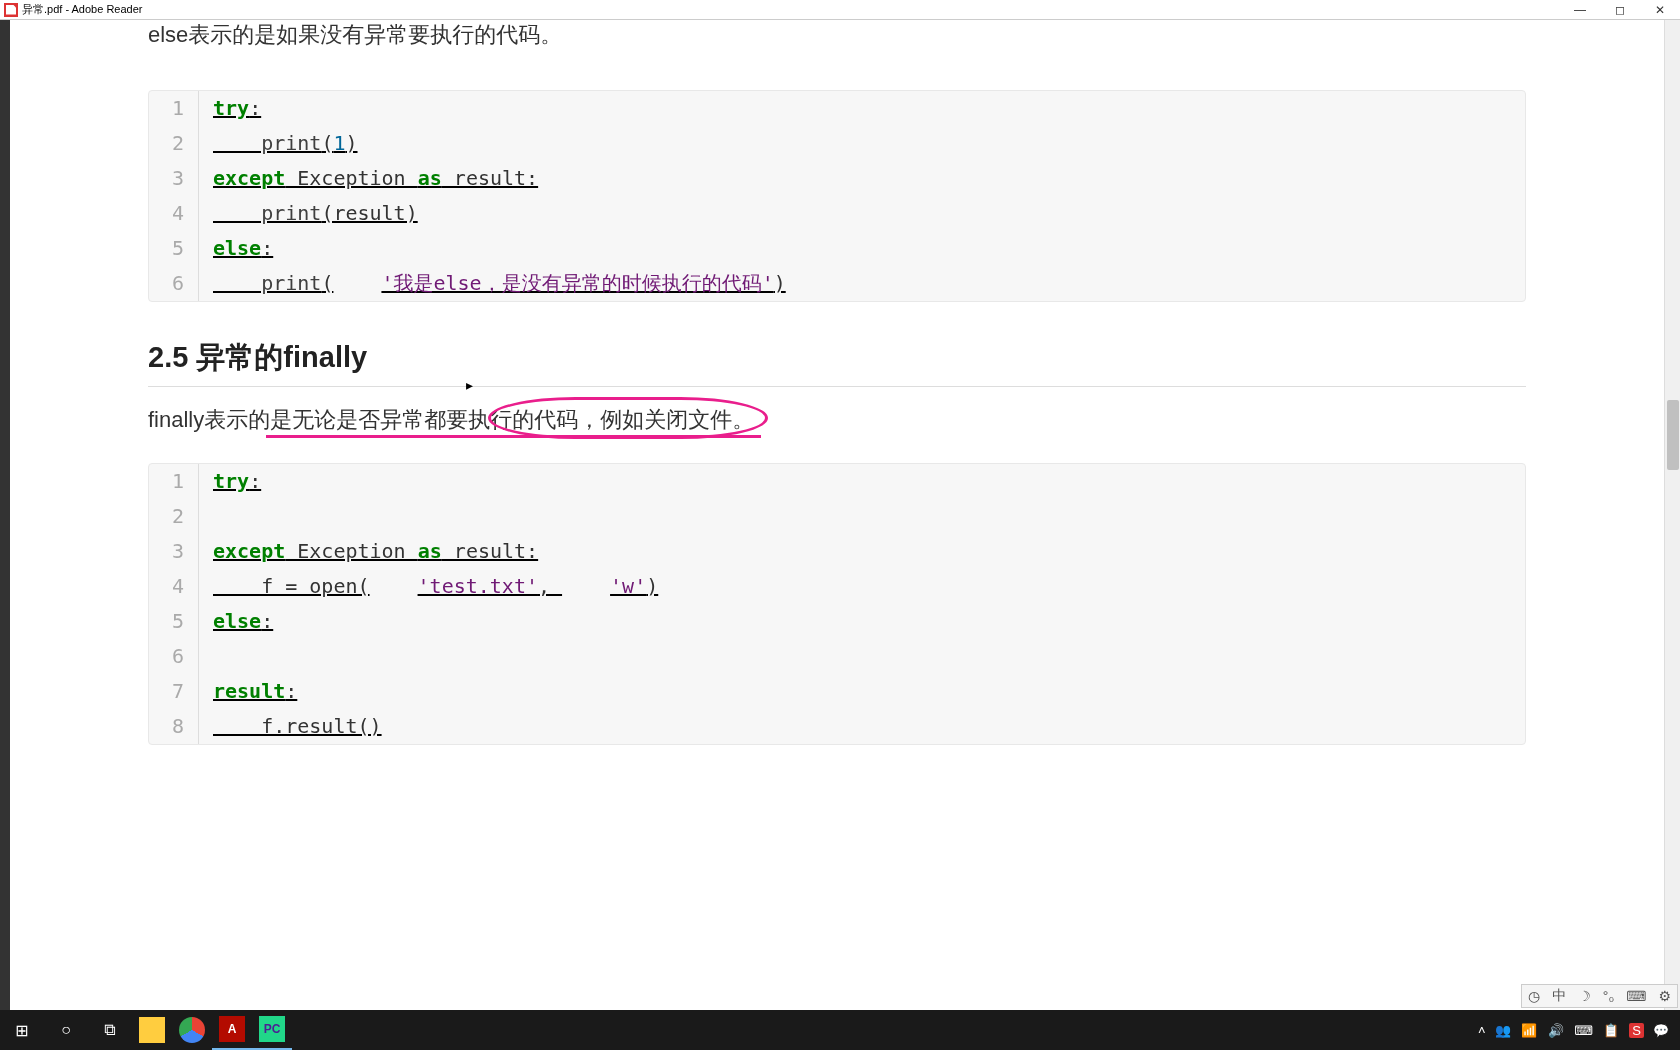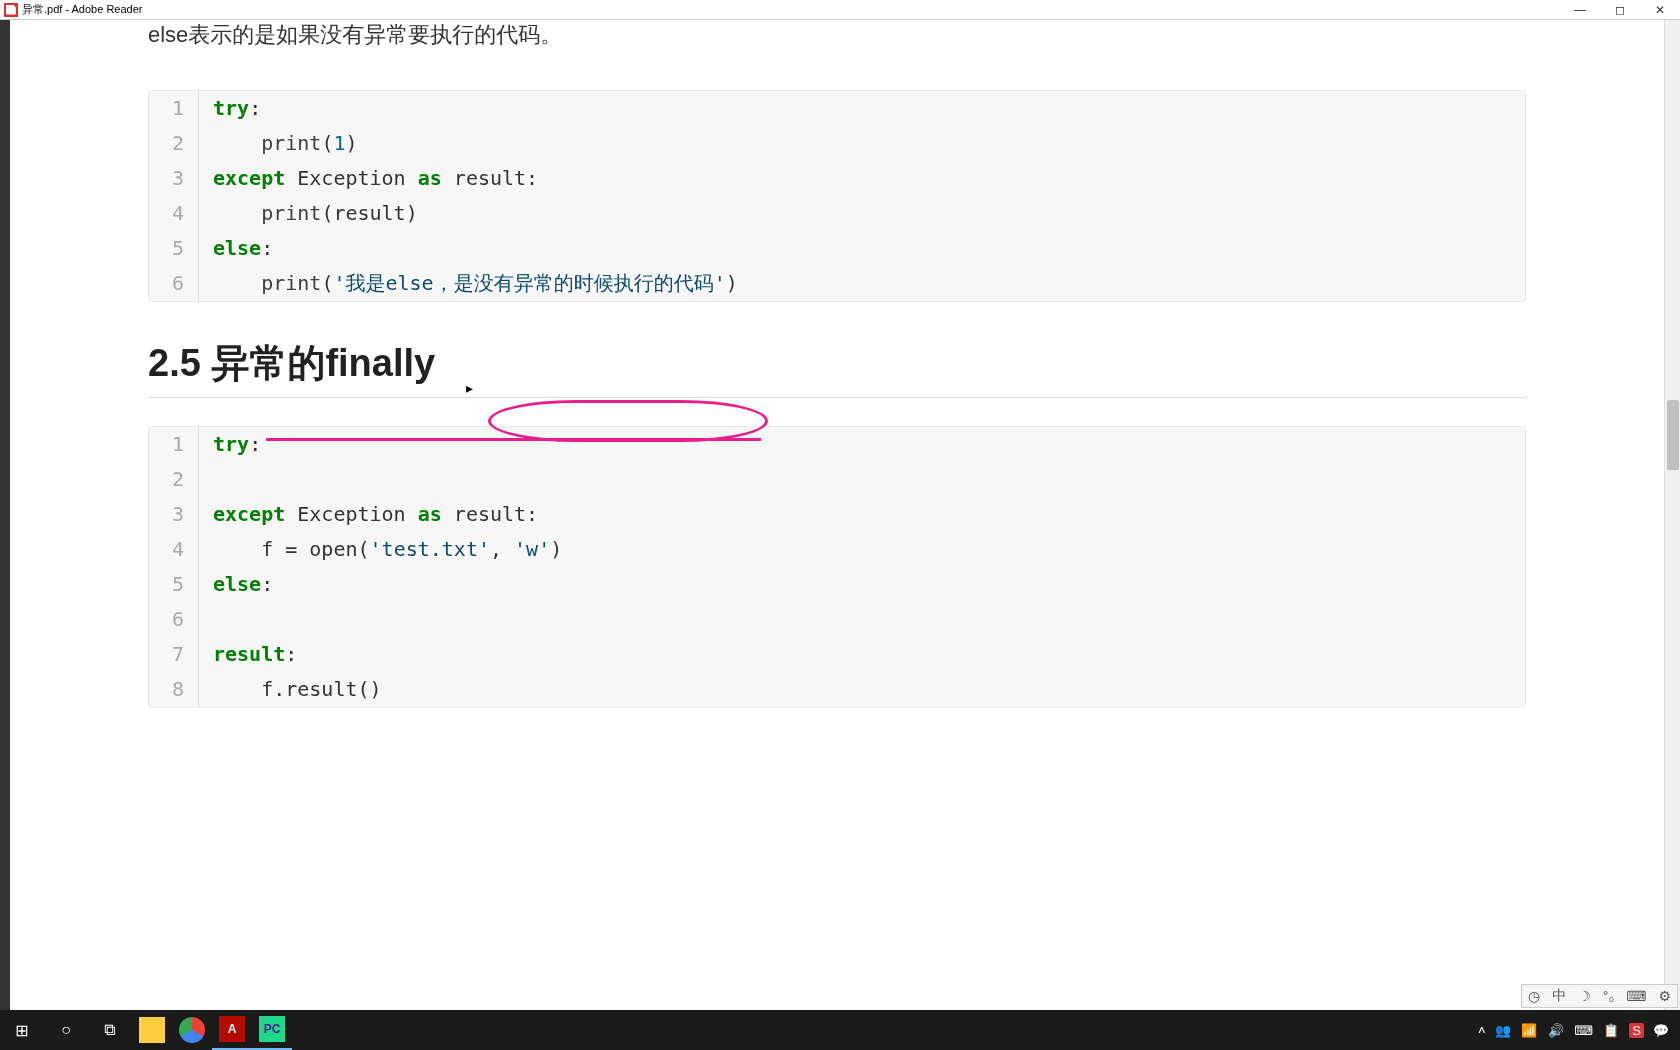--- a/index.html
+++ b/index.html
@@ -99,33 +99,33 @@
 }
 .code-line { display: flex; line-height: 35px; }
 .ln {
   width: 50px;
   text-align: right;
   padding-right: 14px;
   color: #aaa;
   border-right: 1px solid #ddd;
   user-select: none;
 }
-.cc { padding-left: 14px; white-space: pre; }
+.cc { padding-left: 14px; white-space: pre; text-decoration: underline; }
 .kw { color: #008000; font-weight: bold; }
 .fn { color: #404040; }
 .num { color: #069; }
-.str { color: #0c4a6e; }
+.str { color: #701a75; margin-left: 48px; }
 .id { color: #333; }
 
 h2.section {
-  font-size: 38px;
+  font-size: 29px;
   font-weight: bold;
   color: #222;
   margin-top: 36px;
-  margin-bottom: 10px;
+  margin-bottom: 18px;
 }
 .underline {
   border-bottom: 1px solid #ddd;
   padding-bottom: 8px;
   margin-bottom: 28px;
 }
 .body-text {
   font-size: 22px;
   color: #333;
   margin-bottom: 28px;
@@ -245,20 +245,21 @@
         </div>
         <div class="code-line">
           <span class="ln">6</span>
           <span class="cc"><span class="fn">    print</span><span class="id">(</span><span class="str">'我是else，是没有异常的时候执行的代码'</span><span class="id">)</span></span>
         </div>
       </div>
 
     <h2 class="section underline">2.5 异常的finally</h2>
 
     <p class="body-text">
+      <span>finally表示的是无论是否异常都要执行的代码，例如关闭文件。</span>
       <span class="annotation" style="left:340px; top:-8px; width:280px; height:42px;"></span>
       <span class="annot-underline" style="left:118px; top:30px; width:495px;"></span>
       <span class="cursor-dot" style="left:318px; top:-28px;">▸</span>
     </p>
 
     <div class="code-block" id="cb2">
         <div class="code-line">
           <span class="ln">1</span>
           <span class="cc"><span class="kw">try</span><span class="id">:</span></span>
         </div>

